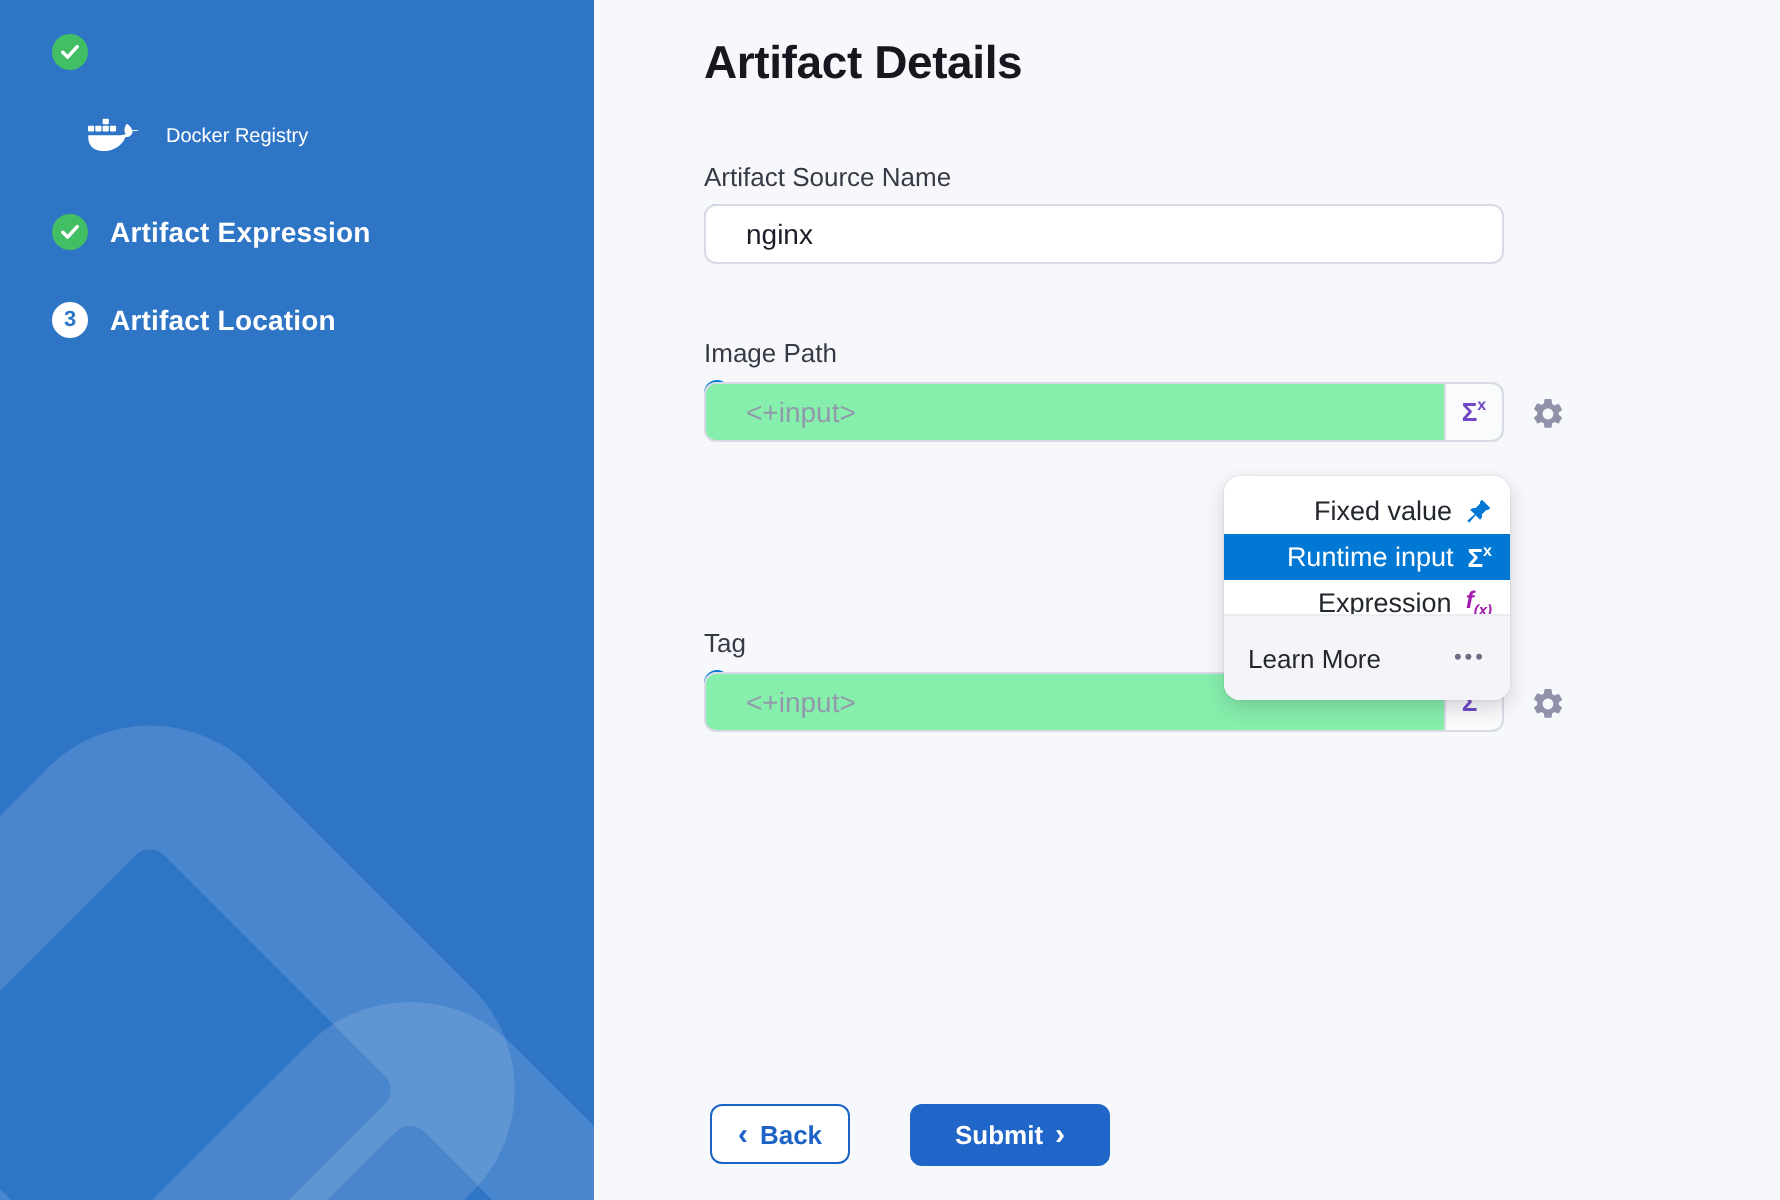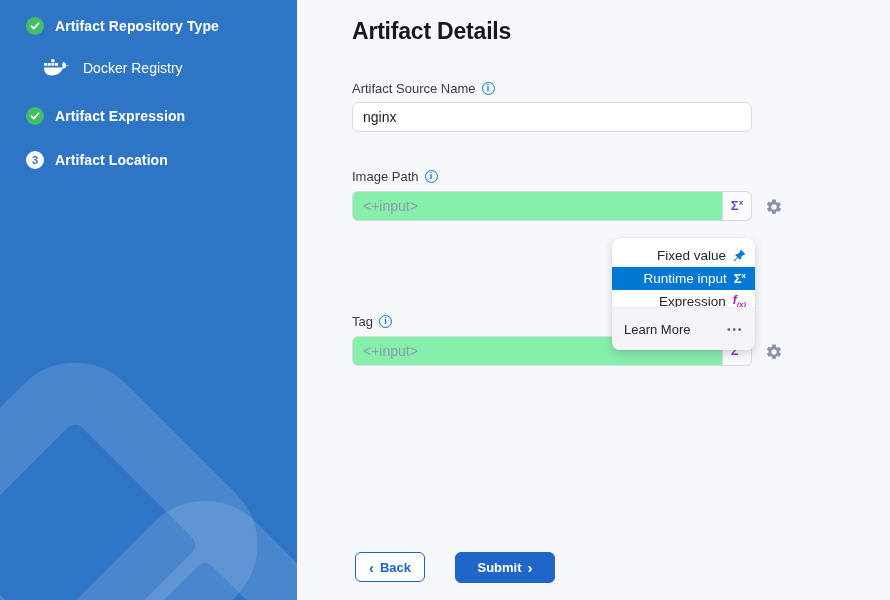--- a/index.html
+++ b/index.html
@@ -30,40 +30,40 @@
   .check-circle {
     width:18px; height:18px; border-radius:50%; background:#42be65;
     display:flex; align-items:center; justify-content:center; flex:0 0 auto;
   }
   .num-circle {
     width:18px; height:18px; border-radius:50%; background:#ffffff;
     color:#2f75c6; font-size:11px; font-weight:700;
     display:flex; align-items:center; justify-content:center; flex:0 0 auto;
   }
   .substep { position:absolute; display:flex; align-items:center; gap:13px; }
-  .substep-label { color:#fff; font-size:14px; font-weight:500; }
+  .substep-label { color:#fff; font-size:10px; font-weight:500; }
 
   
   .main { position:absolute; left:297px; top:0; width:593px; height:600px; }
   .page-title { position:absolute; left:55px; top:18px; font-size:23px; font-weight:700; color:#17181f; letter-spacing:-0.2px; }
 
   .field-label {
-    position:absolute; display:flex; align-items:center; gap:6px;
-    font-size:13px; font-weight:500; color:#383946;
+    position:absolute; display:flex; gap:6px;
+    font-size:13px; font-weight:500; color:#383946;flex-direction:column;
   }
   .info-icon {
     width:13px; height:13px; border-radius:50%; border:1px solid #0278d5;
     color:#0278d5; font-size:9px; font-weight:700; line-height:11px;
     display:flex; align-items:center; justify-content:center;
   }
   .input-wrap { position:absolute; width:400px; height:30px; }
   .text-input {
     width:100%; height:30px; border:1px solid #d9dae5; border-radius:6px;
     background:#fff; font-family:"Liberation Sans",sans-serif;
-    font-size:14px; color:#1c1c28; padding:0 10px; outline:none;
+    font-size:14px; color:#1c1c28; padding:0 20px; outline:none;
   }
   .text-input.runtime { background:#86efac; padding-right:38px; }
   .text-input::placeholder { color:#9299ab; }
   .addon-btn {
     position:absolute; right:1px; top:1px; width:29px; height:28px;
     background:#fafbfc; border-left:1px solid #d9dae5;
     border-radius:0 5px 5px 0; display:flex; align-items:center; justify-content:center;
     color:#7048c6; font-size:13px; font-weight:600; cursor:pointer;
   }
   .addon-btn sup { font-size:8px; }
@@ -116,21 +116,20 @@
 <div class="sidebar">
   <div class="wm-ring r1"></div>
   <div class="wm-ring r2"></div>
 
   <div class="step" style="left:26px; top:17px;">
     <span class="check-circle">
       <svg width="10" height="8" viewBox="0 0 12 10">
           <path d="M1.5 5.2l3 3L10.5 1.6" stroke="#fff" stroke-width="2.2" fill="none" stroke-linecap="round" stroke-linejoin="round"></path>
         </svg>
     </span>
-    <span class="step-label">Artifact Repository Type</span>
   </div>
 
   <div class="substep" style="left:44px; top:59px;">
     <span style="display:flex;">
       <svg width="26" height="18" viewBox="0 0 27 18">
         <g fill="#fff">
           <rect x="7.6" y="0" width="3.2" height="2.9" rx="0.4"></rect>
           <rect x="0" y="3.7" width="3.2" height="2.9" rx="0.4"></rect>
           <rect x="3.8" y="3.7" width="3.2" height="2.9" rx="0.4"></rect>
           <rect x="7.6" y="3.7" width="3.2" height="2.9" rx="0.4"></rect>

